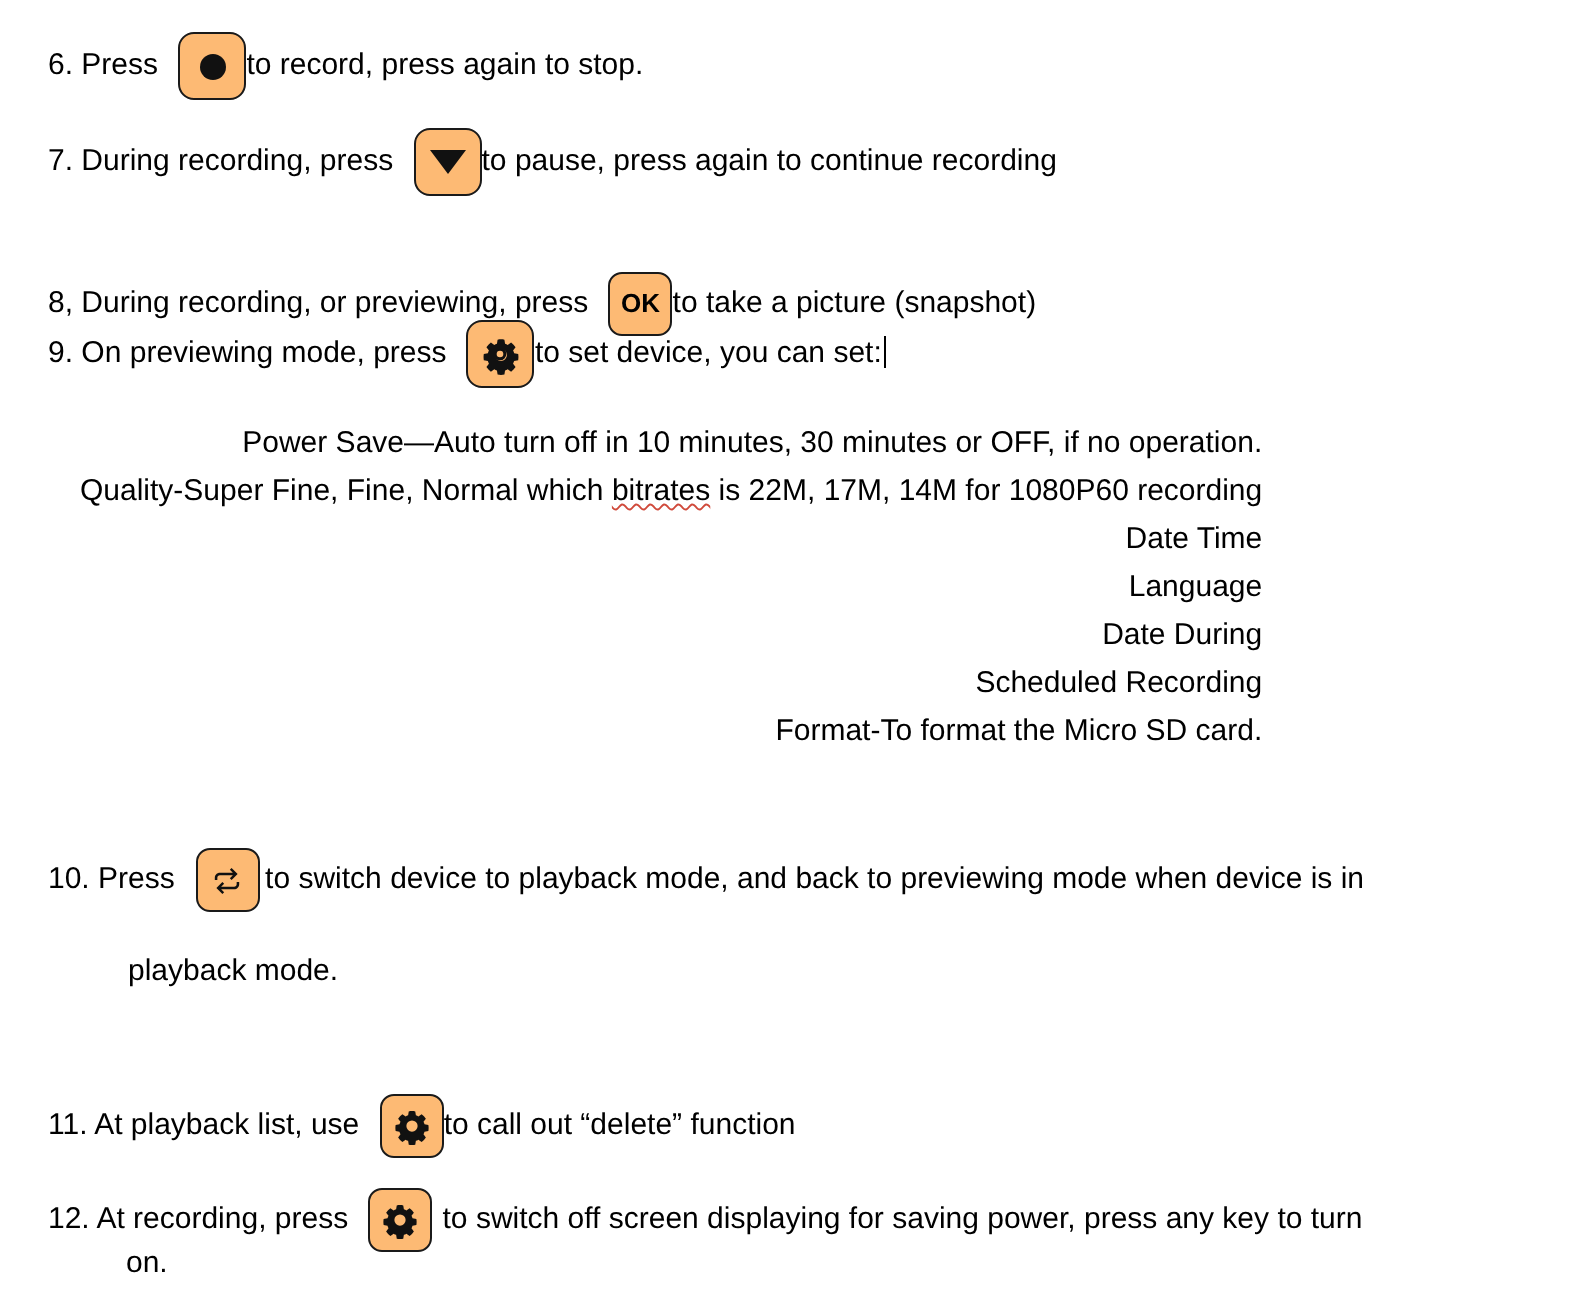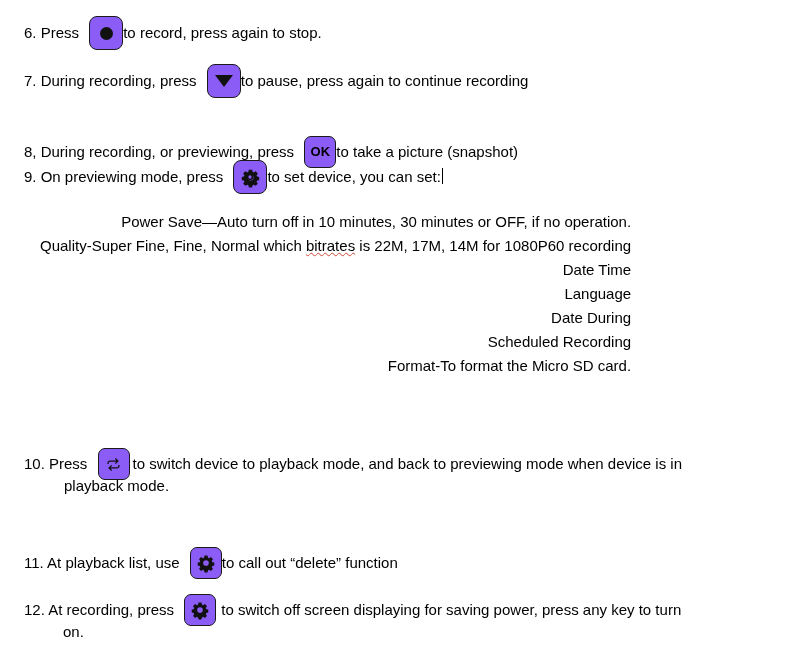--- a/index.html
+++ b/index.html
@@ -32,21 +32,21 @@
     vertical-align: middle;
   }
   
   .key {
     display: inline-block;
     vertical-align: middle;
     width: 34px;
     height: 34px;
     border: 1.5px solid #1a1a1a;
     border-radius: 8px;
-    background: #8b5cf6;
+    background: #fdba74;
     position: relative;
     box-sizing: border-box;
     margin: 0 1px;
   }
   .key.small {
     width: 32px;
     height: 32px;
     border-radius: 7px;
   }
   .key .glyph {
@@ -157,21 +157,21 @@
   <div class="bullet-list">
     <div>Power Save—Auto turn off in 10 minutes, 30 minutes or OFF, if no operation.</div>
     <div><span>Quality-Super Fine, Fine, Normal which </span><span class="underline-squiggle">bitrates</span><span> is 22M, 17M, 14M for 1080P60 recording</span></div>
     <div>Date Time</div>
     <div>Language</div>
     <div>Date During</div>
     <div>Scheduled Recording</div>
     <div>Format-To format the Micro SD card.</div>
   </div>
 
-  <div class="line" style="left:24px; top:448px;">
+  <div class="line" style="left:24px; top:424px;">
     <span class="txt">10. Press</span>
     <span class="key small" style="margin-left:6px; margin-right:0px;">
       <span class="glyph swap">
         <svg width="19" height="19" viewBox="0 0 24 24" aria-hidden="true">
           <path fill="#111" d="M7.5 6.8h8.2l-1.9-1.9 1.1-1.1 3.8 3.8-3.8 3.8-1.1-1.1 1.9-1.9H7.5c-.9 0-1.6.7-1.6 1.6v1.3H4.3v-1.3c0-1.8 1.4-3.2 3.2-3.2z"></path>
           <path fill="#111" d="M16.5 17.2H8.3l1.9 1.9-1.1 1.1-3.8-3.8 3.8-3.8 1.1 1.1-1.9 1.9h8.2c.9 0 1.6-.7 1.6-1.6v-1.3h1.6v1.3c0 1.8-1.4 3.2-3.2 3.2z"></path>
         </svg>
       </span>
     </span><span class="txt" style="margin-left:3px;">to switch device to playback mode, and back to previewing mode when device is in</span>
   </div>

